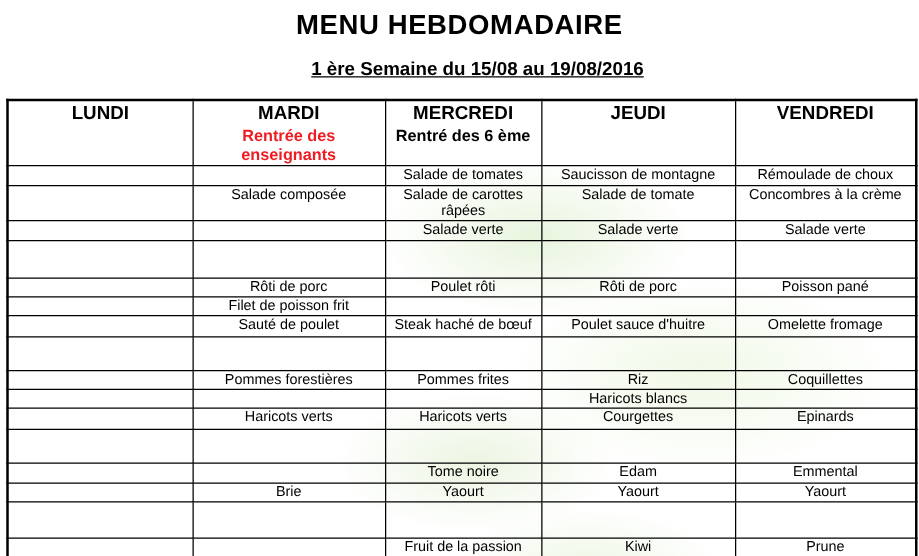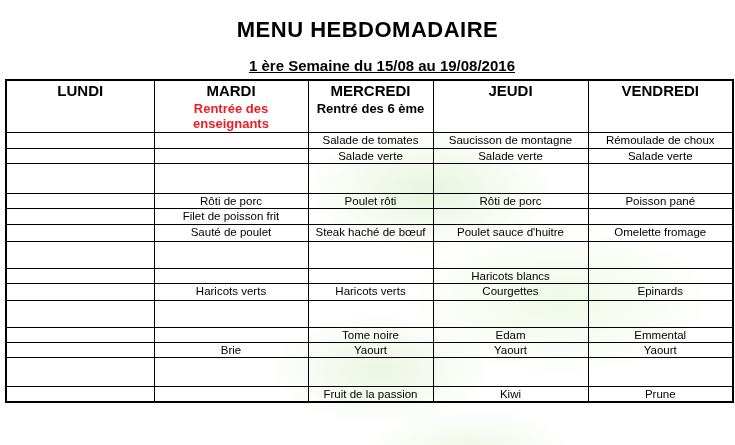--- a/index.html
+++ b/index.html
@@ -18,21 +18,21 @@
       radial-gradient(ellipse 220px 110px at 560px 230px, rgba(205,235,175,0.30), rgba(205,235,175,0) 70%),
       radial-gradient(ellipse 160px 80px  at 380px 300px, rgba(185,220,150,0.28), rgba(185,220,150,0) 70%),
       radial-gradient(ellipse 150px 70px  at 470px 385px, rgba(200,230,170,0.30), rgba(200,230,170,0) 70%);
     pointer-events: none;
   }
   .page-title {
     text-align: center;
     font-size: 22px;
     font-weight: bold;
     color: #000;
-    padding-top: 17px;
+    padding-top: 7px;
     letter-spacing: 0.5px;
   }
   .page-subtitle {
     text-align: center;
     font-size: 15px;
     font-weight: bold;
     color: #000;
     margin-top: 14px;
     text-decoration: underline;
     padding-left: 29px;
@@ -114,20 +114,27 @@
     </tr>
   </thead>
   <tbody>
       <tr style="height: 16px;">
         <td></td>
         <td></td>
         <td>Salade de tomates</td>
         <td>Saucisson de montagne</td>
         <td>Rémoulade de choux</td>
       </tr>
+      <tr style="height: 25px;">
+        <td></td>
+        <td>Salade composée</td>
+        <td>Salade de carottes râpées</td>
+        <td>Salade de tomate</td>
+        <td>Concombres à la crème</td>
+      </tr>
       <tr style="height: 14px;">
         <td></td>
         <td></td>
         <td>Salade verte</td>
         <td>Salade verte</td>
         <td>Salade verte</td>
       </tr>
       <tr style="height: 30px;">
         <td></td>
         <td></td>
@@ -158,20 +165,27 @@
       </tr>
       <tr style="height: 27px;">
         <td></td>
         <td></td>
         <td></td>
         <td></td>
         <td></td>
       </tr>
       <tr style="height: 13px;">
         <td></td>
+        <td>Pommes forestières</td>
+        <td>Pommes frites</td>
+        <td>Riz</td>
+        <td>Coquillettes</td>
+      </tr>
+      <tr style="height: 13px;">
+        <td></td>
         <td></td>
         <td></td>
         <td>Haricots blancs</td>
         <td></td>
       </tr>
       <tr style="height: 17px;">
         <td></td>
         <td>Haricots verts</td>
         <td>Haricots verts</td>
         <td>Courgettes</td>

